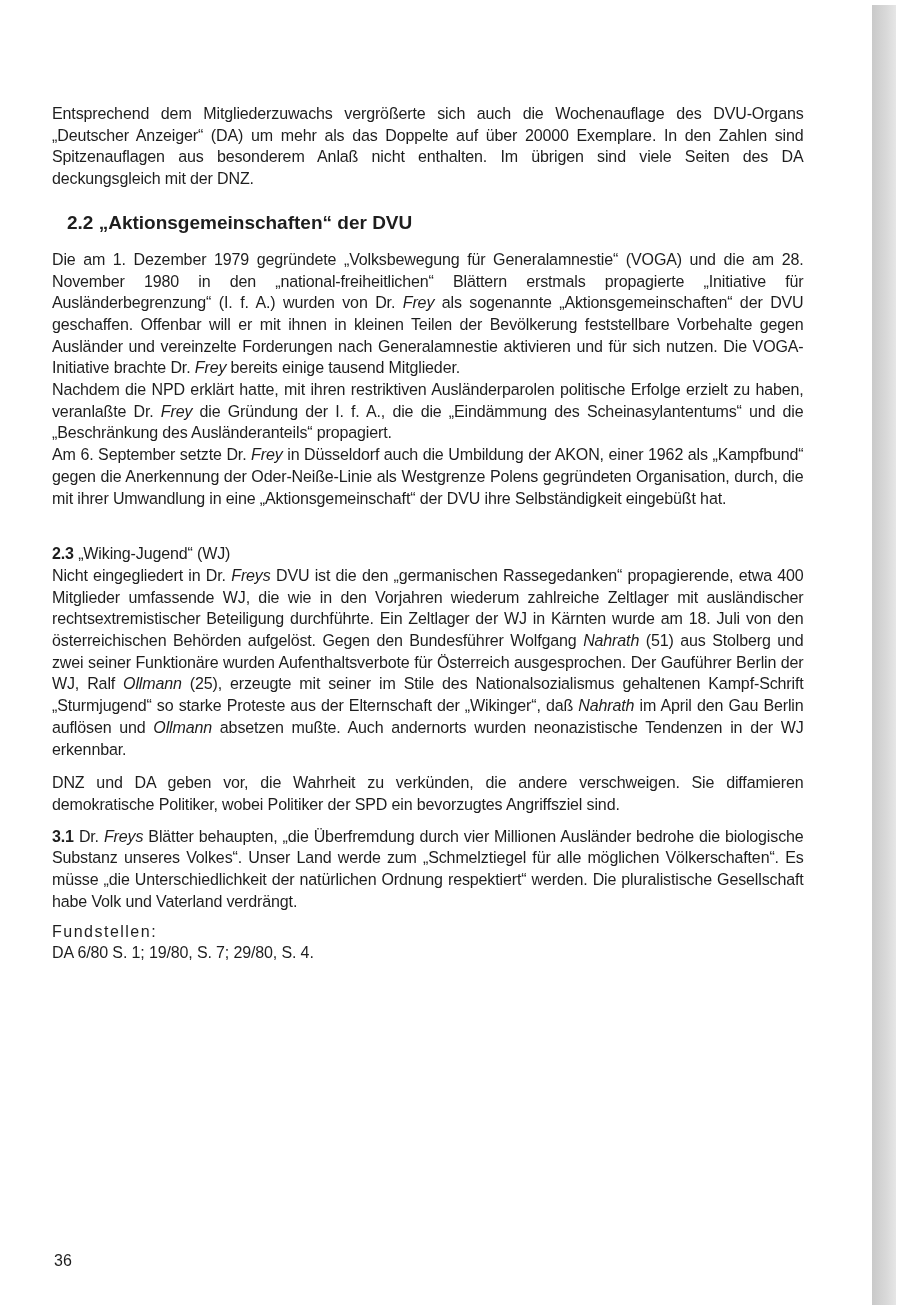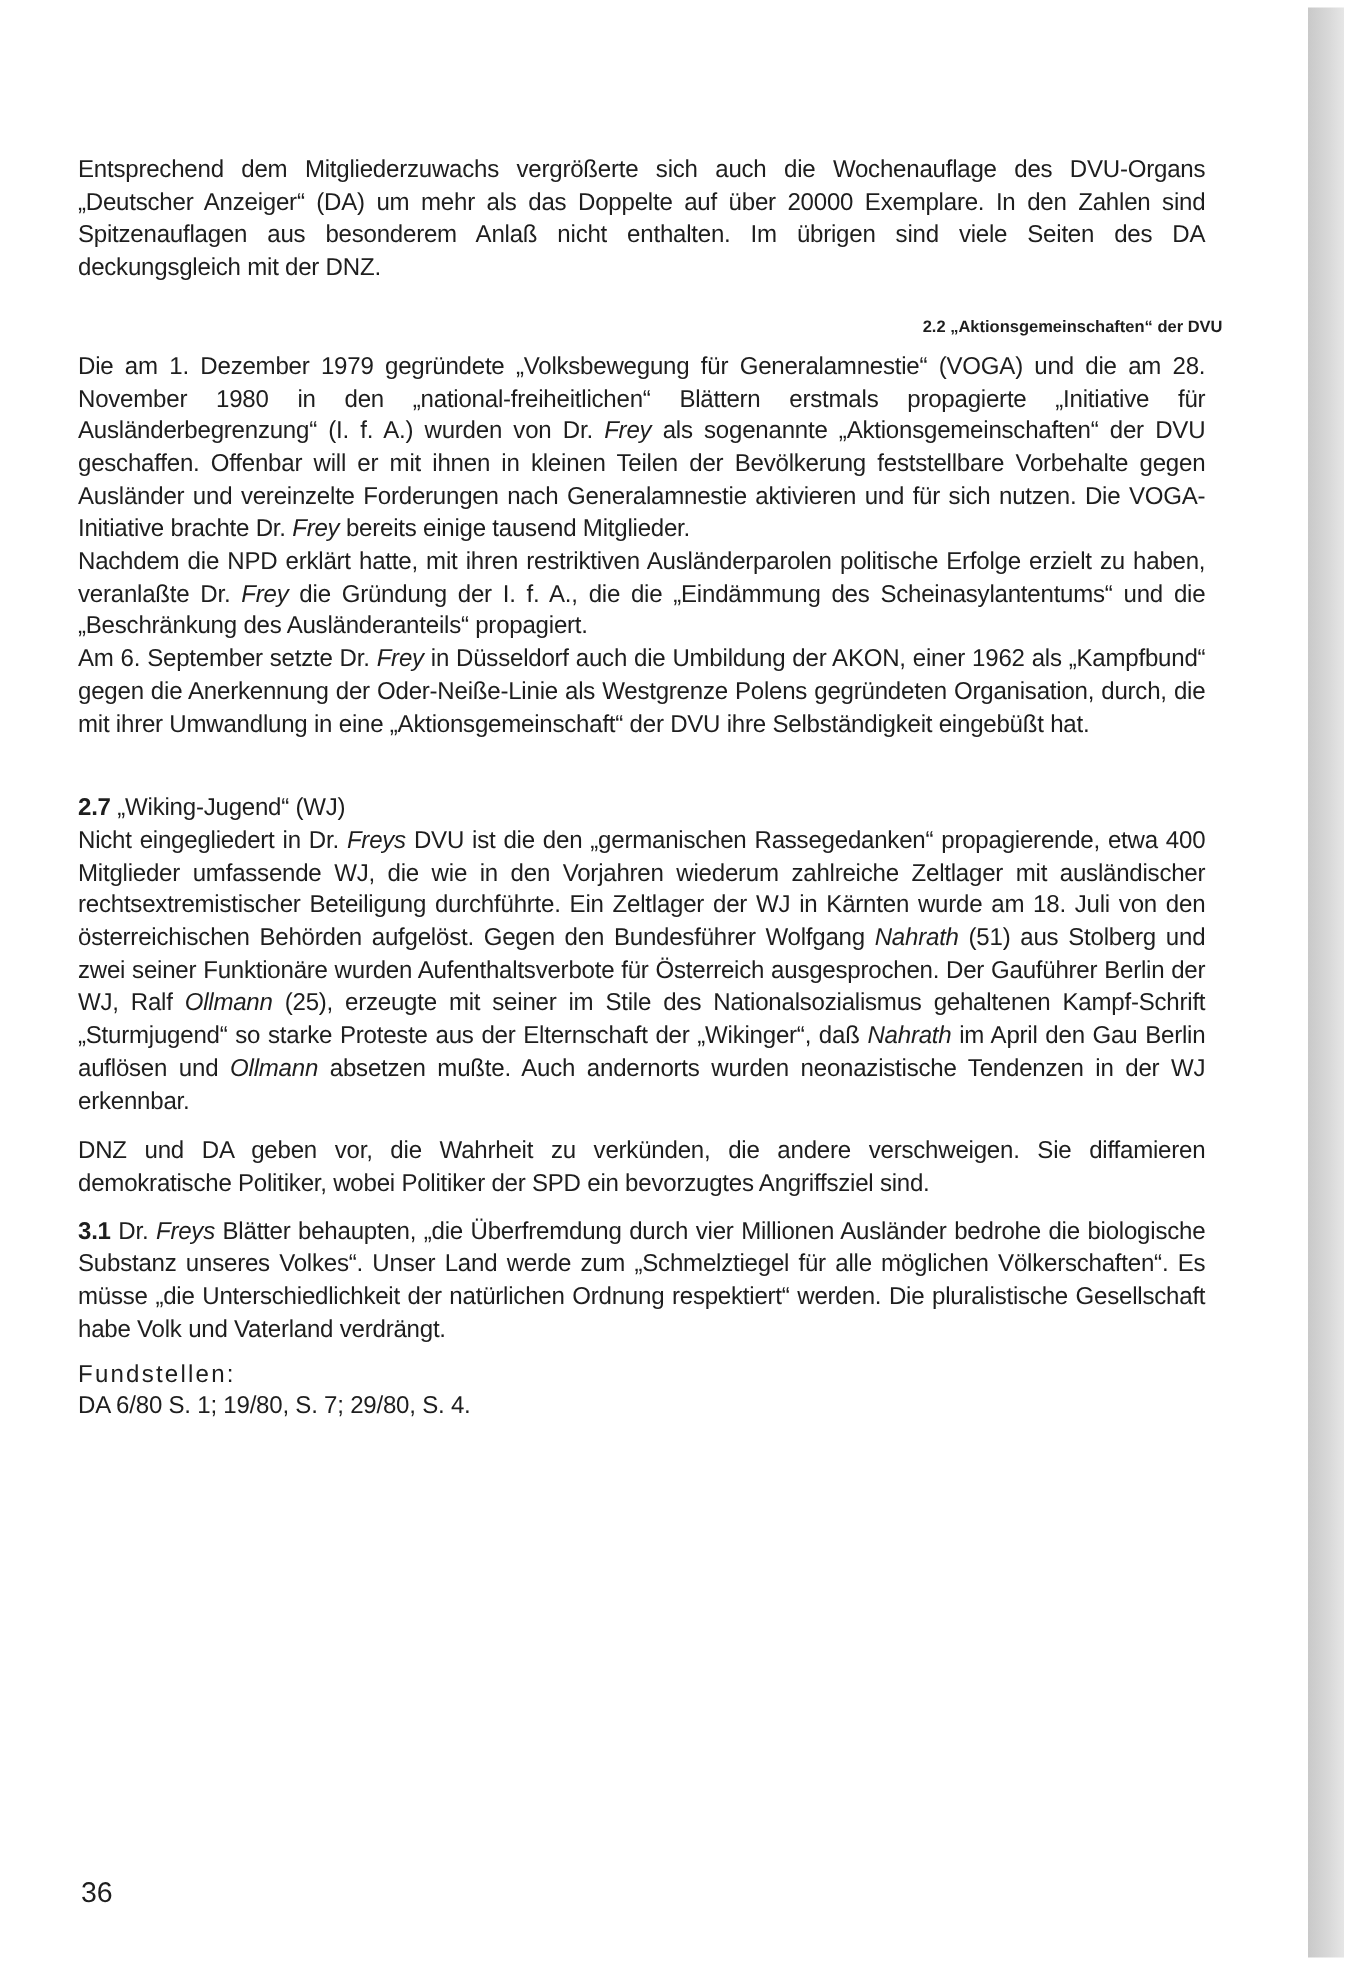--- a/index.html
+++ b/index.html
@@ -9,43 +9,43 @@
   }
   .edge-bar {
     position: absolute; left: 872px; top: 5px; width: 24px; height: 1300px;
     background: linear-gradient(to right, #c9c9c9, #d9d9d9 60%, #e6e6e6);
   }
   .page { position: absolute; left: 52px; top: 103px; width: 763px; }
   .p {
     font-size: 16.3px; line-height: 21.7px; text-align: justify; margin: 0;
     letter-spacing: -0.15px; transform: scaleX(0.985); transform-origin: left;
   }
-  .h { font-size: 11px; font-weight: bold; margin: 0; text-align: right; }
+  .h { font-size: 19px; font-weight: bold; margin: 15px; }
   .it { font-style: italic; }
   .b { font-weight: bold; }
   .spaced { letter-spacing: 1.5px; }
-  .pagenum { position: absolute; left: 54px; top: 1252px; font-size: 19px; }
+  .pagenum { position: absolute; left: 54px; top: 1252px; font-size: 16px; }
 </style>
 </head>
 <body>
 
 <div class="edge-bar"></div>
 
 <div class="page">
   <p class="p">Entsprechend dem Mitgliederzuwachs vergrößerte sich auch die Wochenauflage des DVU-Organs „Deutscher Anzeiger“ (DA) um mehr als das Doppelte auf über 20000 Exemplare. In den Zahlen sind Spitzenauflagen aus besonderem Anlaß nicht enthalten. Im übrigen sind viele Seiten des DA deckungsgleich mit der DNZ.</p>
 
   <p class="h" style="margin-top:22px;">2.2 „Aktionsgemeinschaften“ der DVU</p>
 
   <p class="p" style="margin-top:10px;"><span>Die am 1. Dezember 1979 gegründete „Volksbewegung für Generalamnestie“ (VOGA) und die am 28. November 1980 in den „national-freiheitlichen“ Blättern erstmals propagierte „Initiative für Ausländerbegrenzung“ (I. f. A.) wurden von Dr. </span><span class="it">Frey</span><span> als sogenannte „Aktionsgemeinschaften“ der DVU geschaffen. Offenbar will er mit ihnen in kleinen Teilen der Bevölkerung feststellbare Vorbehalte gegen Ausländer und vereinzelte Forderungen nach Generalamnestie aktivieren und für sich nutzen. Die VOGA-Initiative brachte Dr. </span><span class="it">Frey</span><span> bereits einige tausend Mitglieder.</span></p>
 
   <p class="p"><span>Nachdem die NPD erklärt hatte, mit ihren restriktiven Ausländerparolen politische Erfolge erzielt zu haben, veranlaßte Dr. </span><span class="it">Frey</span><span> die Gründung der I. f. A., die die „Eindämmung des Scheinasylantentums“ und die „Beschränkung des Ausländeranteils“ propagiert.</span></p>
 
   <p class="p"><span>Am 6. September setzte Dr. </span><span class="it">Frey</span><span> in Düsseldorf auch die Umbildung der AKON, einer 1962 als „Kampfbund“ gegen die Anerkennung der Oder-Neiße-Linie als Westgrenze Polens gegründeten Organisation, durch, die mit ihrer Umwandlung in eine „Aktionsgemeinschaft“ der DVU ihre Selbständigkeit eingebüßt hat.</span></p>
 
-  <p class="p" style="margin-top:34px;"><span class="b">2.7</span><span> „Wiking-Jugend“ (WJ)</span></p>
+  <p class="p" style="margin-top:34px;"><span class="b">2.3</span><span> „Wiking-Jugend“ (WJ)</span></p>
 
   <p class="p"><span>Nicht eingegliedert in Dr. </span><span class="it">Freys</span><span> DVU ist die den „germanischen Rassegedanken“ propagierende, etwa 400 Mitglieder umfassende WJ, die wie in den Vorjahren wiederum zahlreiche Zeltlager mit ausländischer rechtsextremistischer Beteiligung durchführte. Ein Zeltlager der WJ in Kärnten wurde am 18. Juli von den österreichischen Behörden aufgelöst. Gegen den Bundesführer Wolfgang </span><span class="it">Nahrath</span><span> (51) aus Stolberg und zwei seiner Funktionäre wurden Aufenthaltsverbote für Österreich ausgesprochen. Der Gauführer Berlin der WJ, Ralf </span><span class="it">Ollmann</span><span> (25), erzeugte mit seiner im Stile des Nationalsozialismus gehaltenen Kampf-Schrift „Sturmjugend“ so starke Proteste aus der Elternschaft der „Wikinger“, daß </span><span class="it">Nahrath</span><span> im April den Gau Berlin auflösen und </span><span class="it">Ollmann</span><span> absetzen mußte. Auch andernorts wurden neonazistische Tendenzen in der WJ erkennbar.</span></p>
 
 
   <p class="p" style="margin-top:12px;">DNZ und DA geben vor, die Wahrheit zu verkünden, die andere verschweigen. Sie diffamieren demokratische Politiker, wobei Politiker der SPD ein bevorzugtes Angriffsziel sind.</p>
 
   <p class="p" style="margin-top:10px;"><span class="b">3.1</span><span> Dr. </span><span class="it">Freys</span><span> Blätter behaupten, „die Überfremdung durch vier Millionen Ausländer bedrohe die biologische Substanz unseres Volkes“. Unser Land werde zum „Schmelztiegel für alle möglichen Völkerschaften“. Es müsse „die Unterschiedlichkeit der natürlichen Ordnung respektiert“ werden. Die pluralistische Gesellschaft habe Volk und Vaterland verdrängt.</span></p>
 
   <p class="p spaced" style="margin-top:8px;">Fundstellen:</p>
   <p class="p">DA 6/80 S. 1; 19/80, S. 7; 29/80, S. 4.</p>

